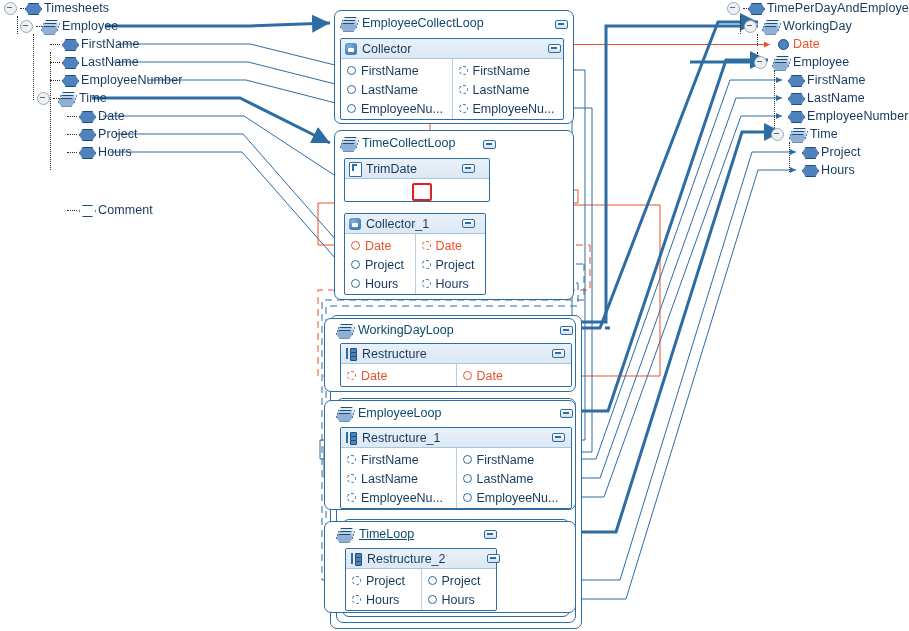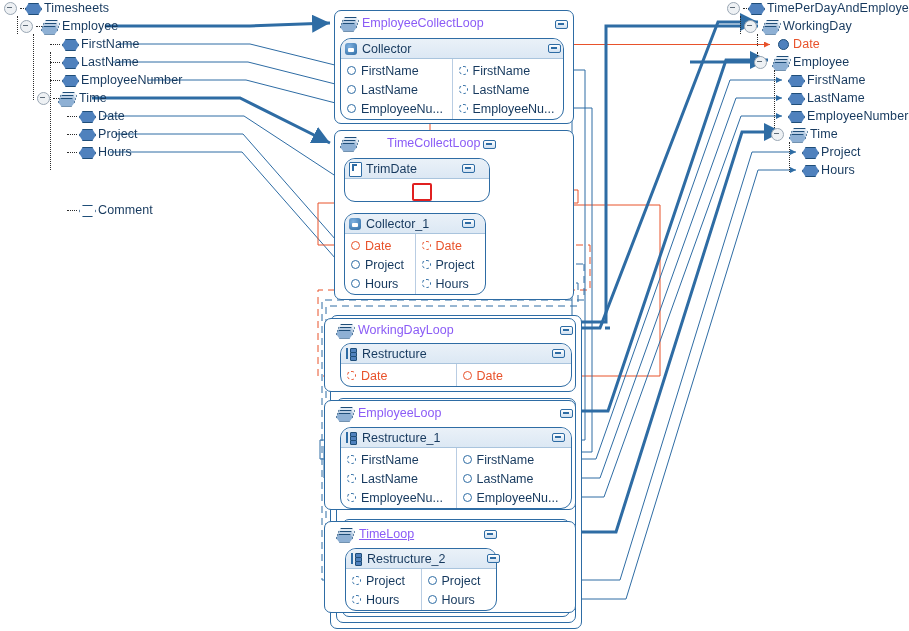--- a/index.html
+++ b/index.html
@@ -38,23 +38,23 @@
   .stk i.b{left:1px;top:3px;background:#b9cde3;}
   .stk i.c{left:2px;top:0px;background:#e4edf6;}
   .dotcircle{width:9px;height:9px;border-radius:50%;background:#4f81bd;border:1px solid #1f4e79;flex:none;}
 
   
   .guide{position:absolute;border-left:1px dotted #2b2b2b;}
   .guideh{position:absolute;border-top:1px dotted #2b2b2b;}
 
   
   .loopbox{position:absolute;border:1px solid #2e6ca4;border-radius:7px;background:#ffffff;}
-  .looptitle{position:absolute;height:20px;line-height:20px;font-size:12.5px;color:#8b5cf6;
+  .looptitle{position:absolute;height:20px;line-height:20px;font-size:12.5px;color:#0c4a6e;
              display:flex;align-items:center;white-space:nowrap;}
-  .fnbox{position:absolute;border:1px solid #2e6ca4;border-radius:11px;background:#ffffff;overflow:hidden;}
+  .fnbox{position:absolute;border:1px solid #2e6ca4;border-radius:2px;background:#ffffff;overflow:hidden;}
   .fnhead{height:19px;background:linear-gradient(#eaf1f8,#dce8f4);border-bottom:1px solid #a9c4dd;
           display:flex;align-items:center;padding-left:3px;font-size:12.5px;color:#16395e;white-space:nowrap;}
   .fnhead .ttl{padding-left:4px;}
   .mini{position:absolute;width:11px;height:7px;border:1px solid #2e6ca4;border-radius:2px;
         background:linear-gradient(#ffffff,#cfe0f1);}
   .mini:after{content:"";position:absolute;left:2px;top:2px;width:6px;height:2px;background:#2e6ca4;}
 
   .fnbody{display:flex;}
   .col{flex:1;padding:2px 0 3px 0;}
   .col.right{border-left:1px solid #b9cde3;}
@@ -201,21 +201,21 @@
     </div>
     <div class="mini" style="left:548px;top:44px;"></div>
 
     <div class="loopbox" style="left:334px;top:130px;width:238px;height:168px;"></div>
     <div class="looptitle" style="left:340px;top:133px;">
       <span class="stk">
           <i class="c"></i>
           <i class="b"></i>
           <i class="a"></i>
         </span>
-      <span style="padding-left:5px;margin-left:25px;">TimeCollectLoop</span>
+      <span style="padding-left:5px;">TimeCollectLoop</span>
     </div>
     <div class="mini" style="left:483px;top:140px;"></div>
 
     <div class="fnbox" style="left:344px;top:158px;width:144px;height:42px;">
       <div class="fnhead">
         <span class="ic ic-trim">
             <i></i>
             <s></s>
             <u></u>
           </span>

